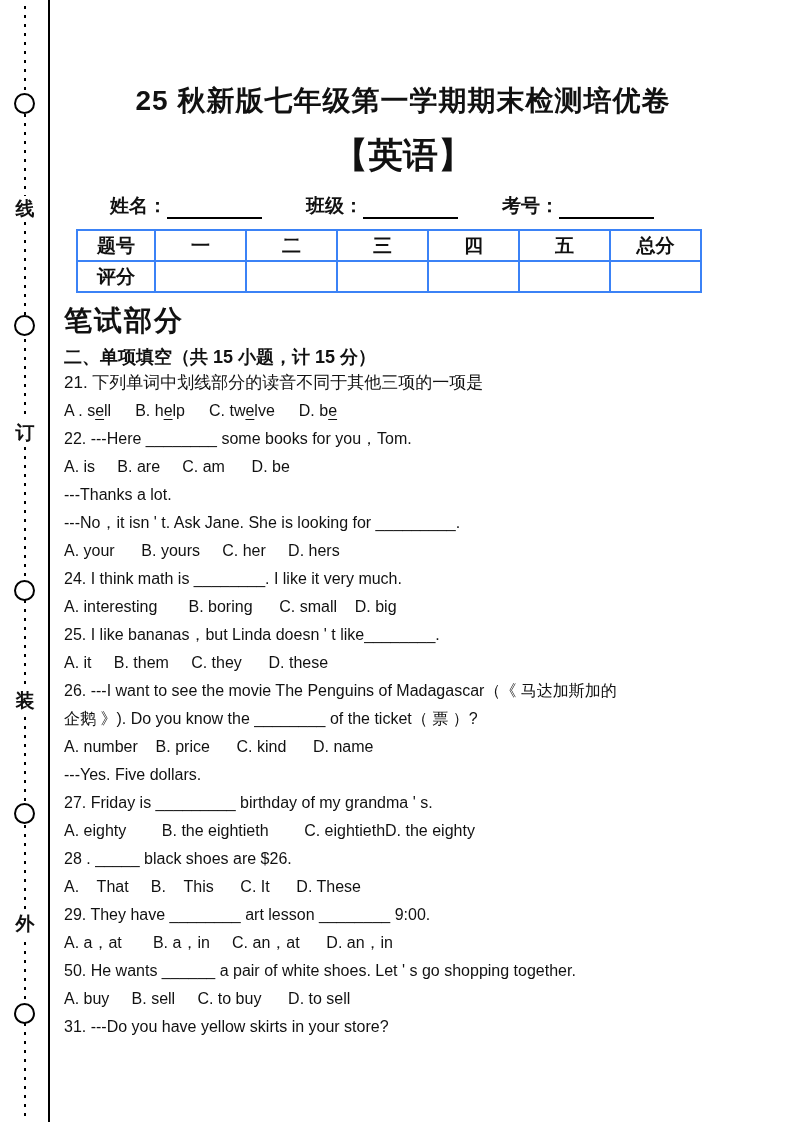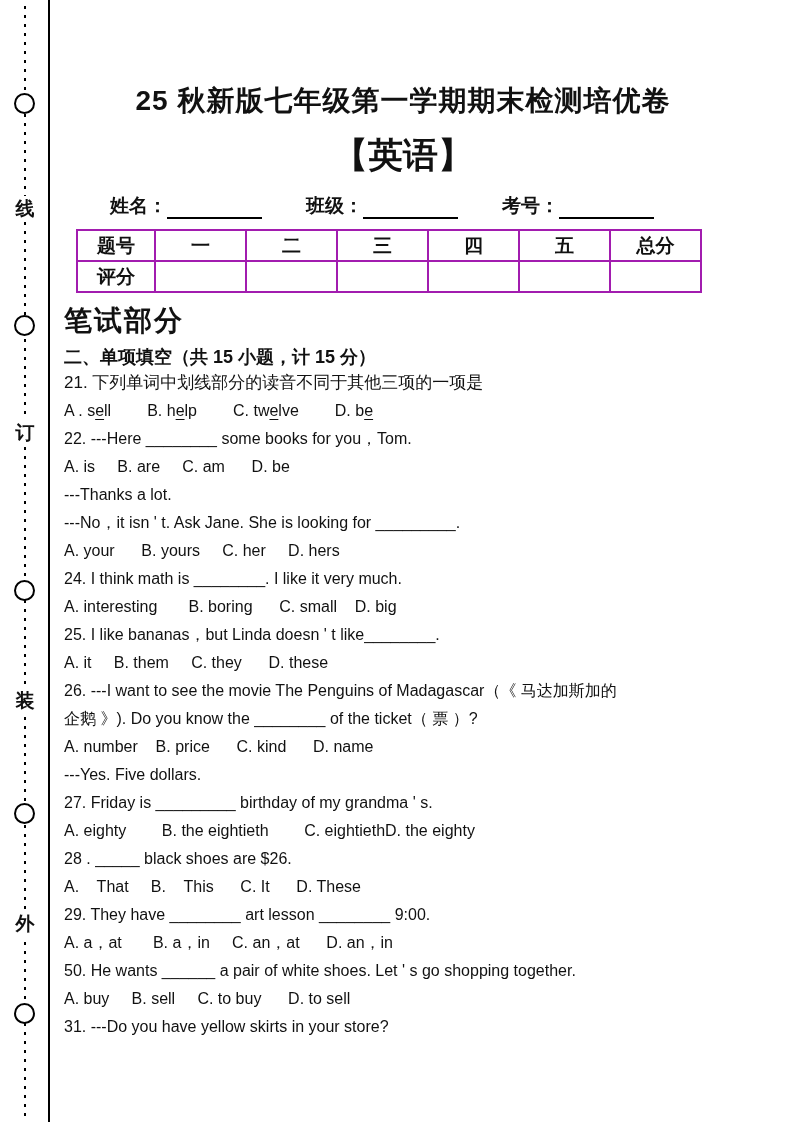--- a/index.html
+++ b/index.html
@@ -56,41 +56,41 @@
     border-bottom: 2px solid #000;
   }
 
   table.score-table {
     margin-top: 10px; margin-left: 12px;
     width: 626px; border-collapse: collapse;
     border: 2px solid #000;
     table-layout: fixed;
   }
   table.score-table td {
-    border: 2px solid #a21caf;
+    border: 2px solid #3b82f6;
     height: 31px; text-align: center; vertical-align: middle;
     font-size: 19px; font-weight: bold;
   }
   table.score-table td.first-col { width: 78px; }
 
   .part-title {
     margin-top: 9px; 
     font-size: 28px; font-weight: bold; letter-spacing: 2px;
   }
   .section-heading {
     margin-top: 5px;
     font-size: 18px; font-weight: bold;
     white-space: pre-wrap;
   }
 
   .q-stem-cn {
     font-size: 17px; line-height: 28px; white-space: pre-wrap;
   }
   .q21-options {
-    display: flex; gap: 36px;
+    display: flex; gap: 24px;
     font-size: 16px; line-height: 28px;
   }
   .q21-options .u { text-decoration: underline; text-underline-offset: 3px; }
 
   .exam-line {
     font-size: 16px; line-height: 28px;
     white-space: pre-wrap;
   }
 </style>
 </head>

